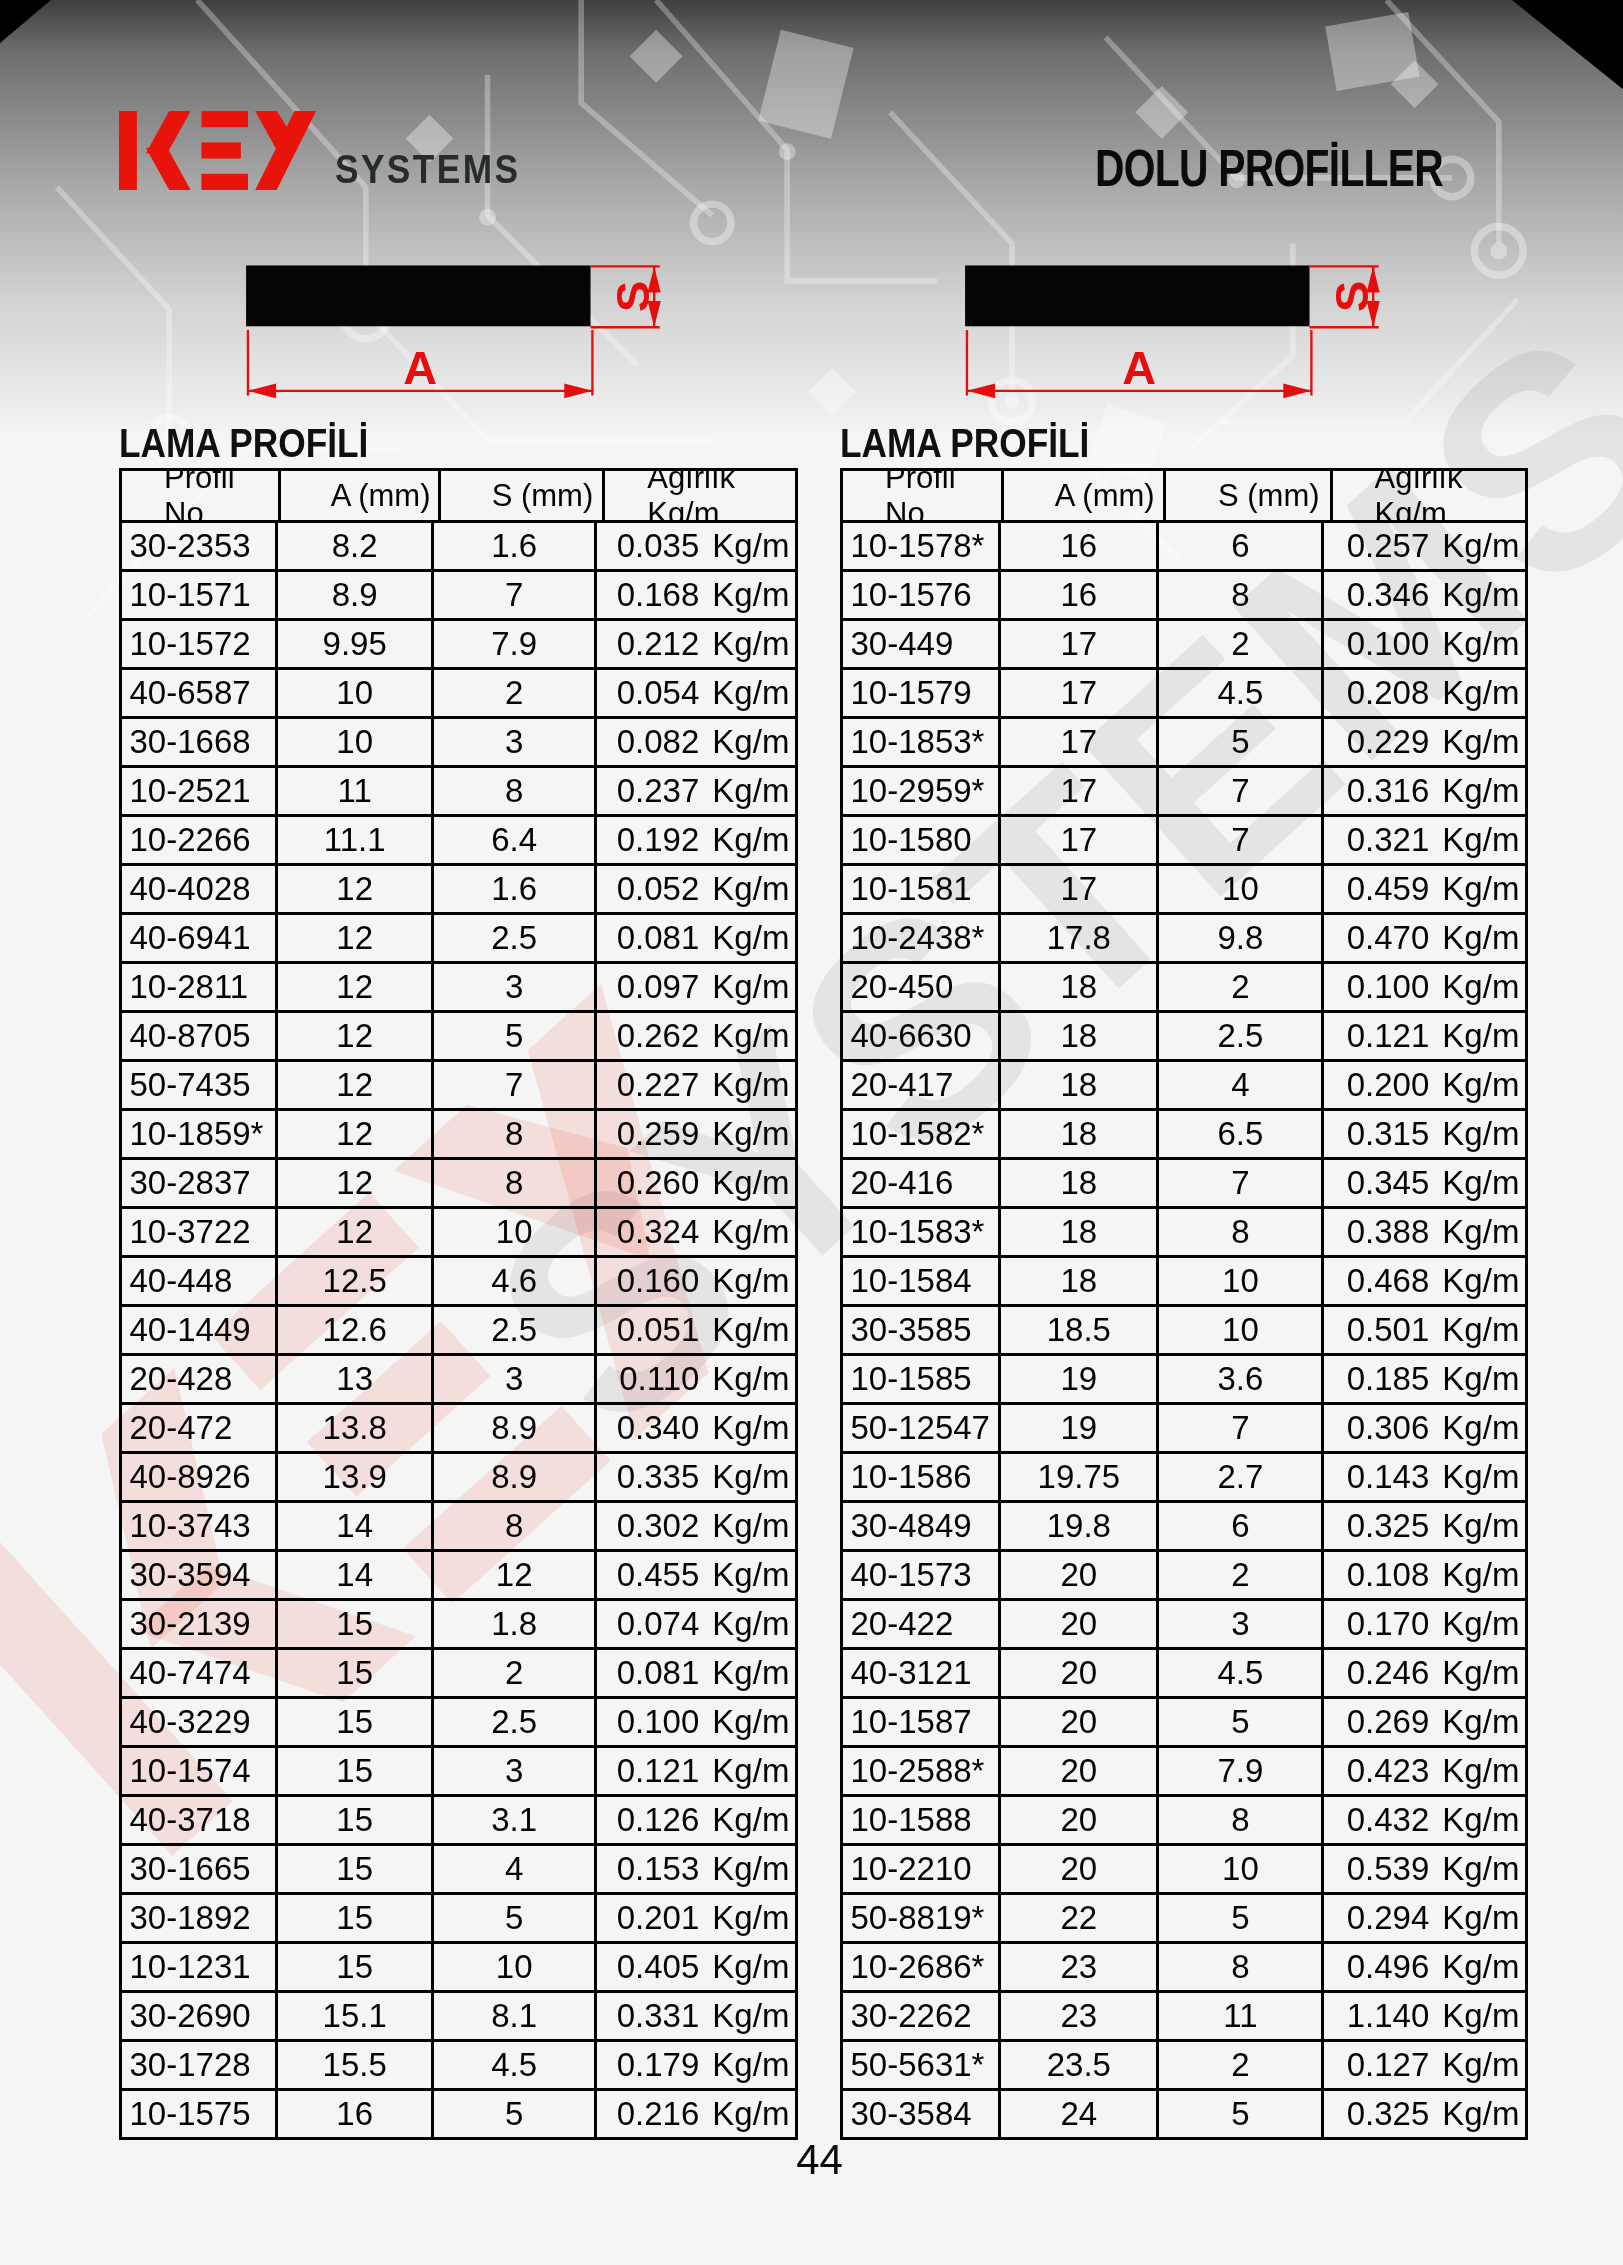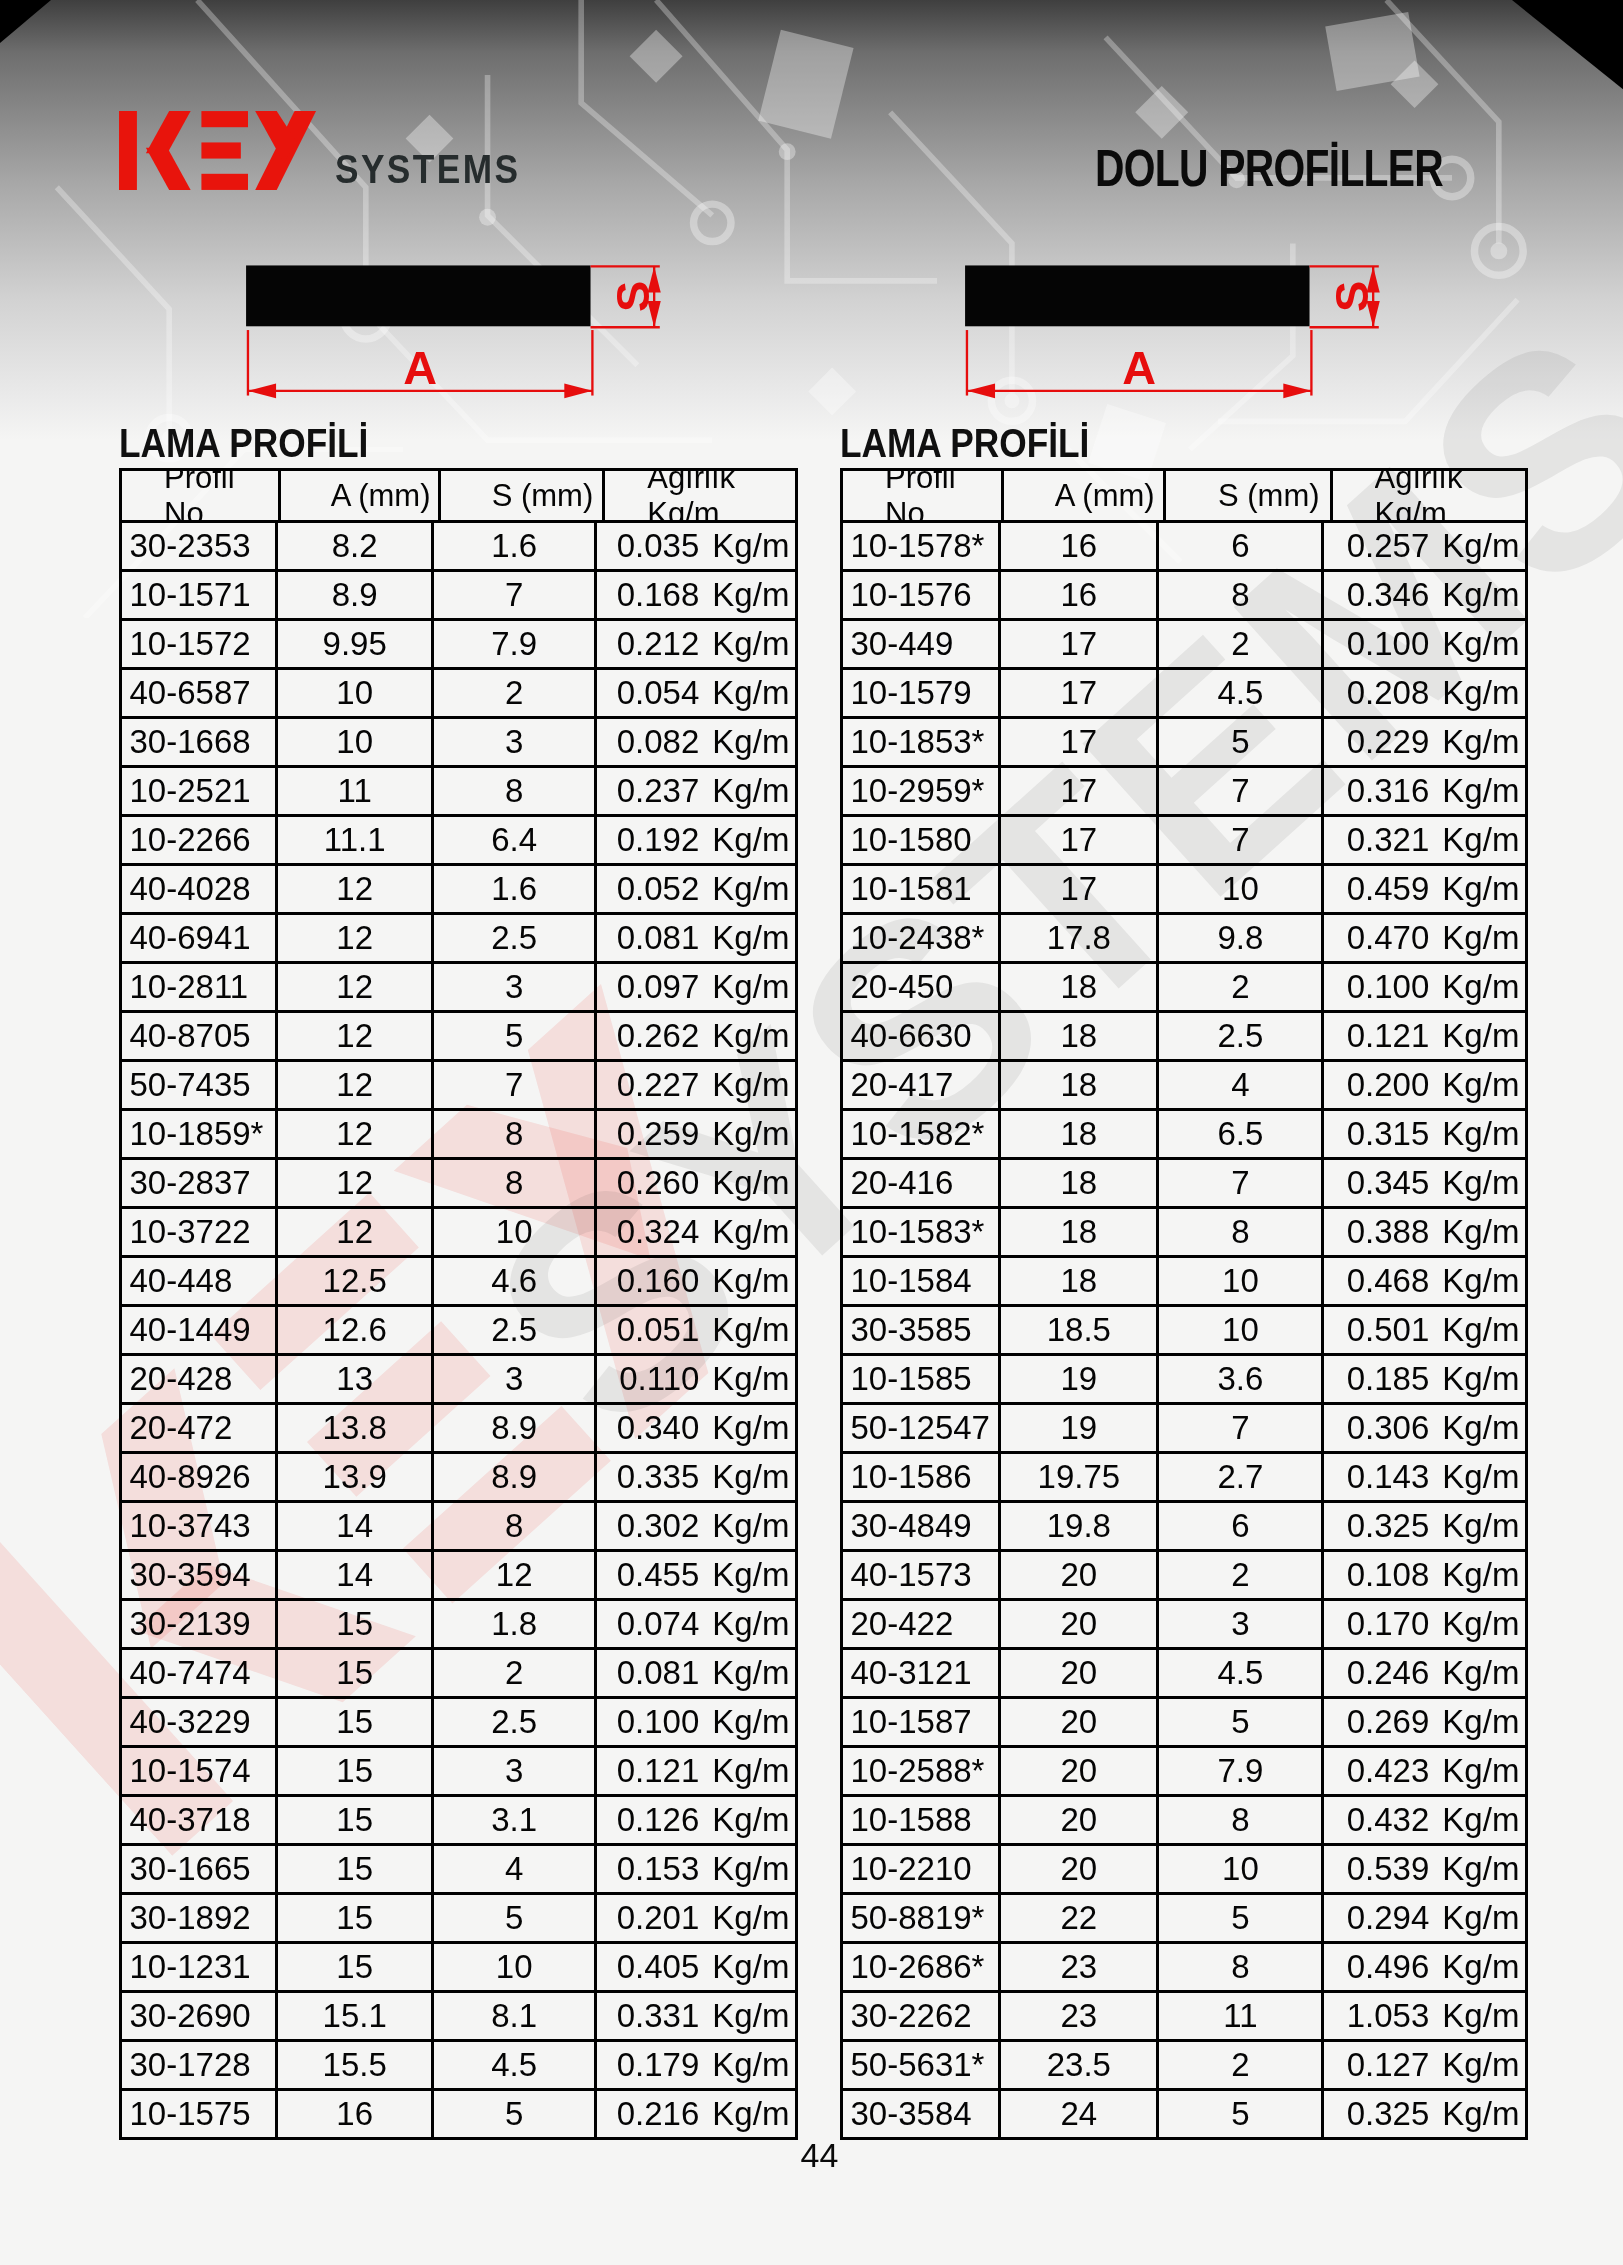--- a/index.html
+++ b/index.html
@@ -67,21 +67,21 @@
   .c0 { width:23.2%; justify-content:flex-start; padding-left:7.5px; }
   .c1 { width:23.2%; justify-content:center; }
   .c2 { width:24.2%; justify-content:center; }
   .c3 { width:29.4%; justify-content:flex-end; padding-right:5.6px; }
   .header-row .cell { justify-content:center; padding:0; font-size:31px; }
   .wval { text-align:right; }
   .wunit { margin-left:13px; text-align:left; }
   
   .page-number {
     position:absolute; left:796px; top:2136px; width:47px; text-align:center;
-    font-size:34px; color:#0a0a0a;
+    font-size:42px; color:#0a0a0a;
   }
 </style>
 </head>
 <body>
 
 <div class="page">
 
   <div class="hero"></div>
 
   <svg class="circuit" width="1624" height="618" viewBox="0 0 1733 660">
@@ -783,21 +783,21 @@
         <div class="cell c3">
           <span class="wval">0.496</span>
           <span class="wunit">Kg/m</span>
         </div>
       </div>
       <div class="tr">
         <div class="cell c0">30-2262</div>
         <div class="cell c1">23</div>
         <div class="cell c2">11</div>
         <div class="cell c3">
-          <span class="wval">1.053</span>
+          <span class="wval">1.140</span>
           <span class="wunit">Kg/m</span>
         </div>
       </div>
       <div class="tr">
         <div class="cell c0">50-5631*</div>
         <div class="cell c1">23.5</div>
         <div class="cell c2">2</div>
         <div class="cell c3">
           <span class="wval">0.127</span>
           <span class="wunit">Kg/m</span>

